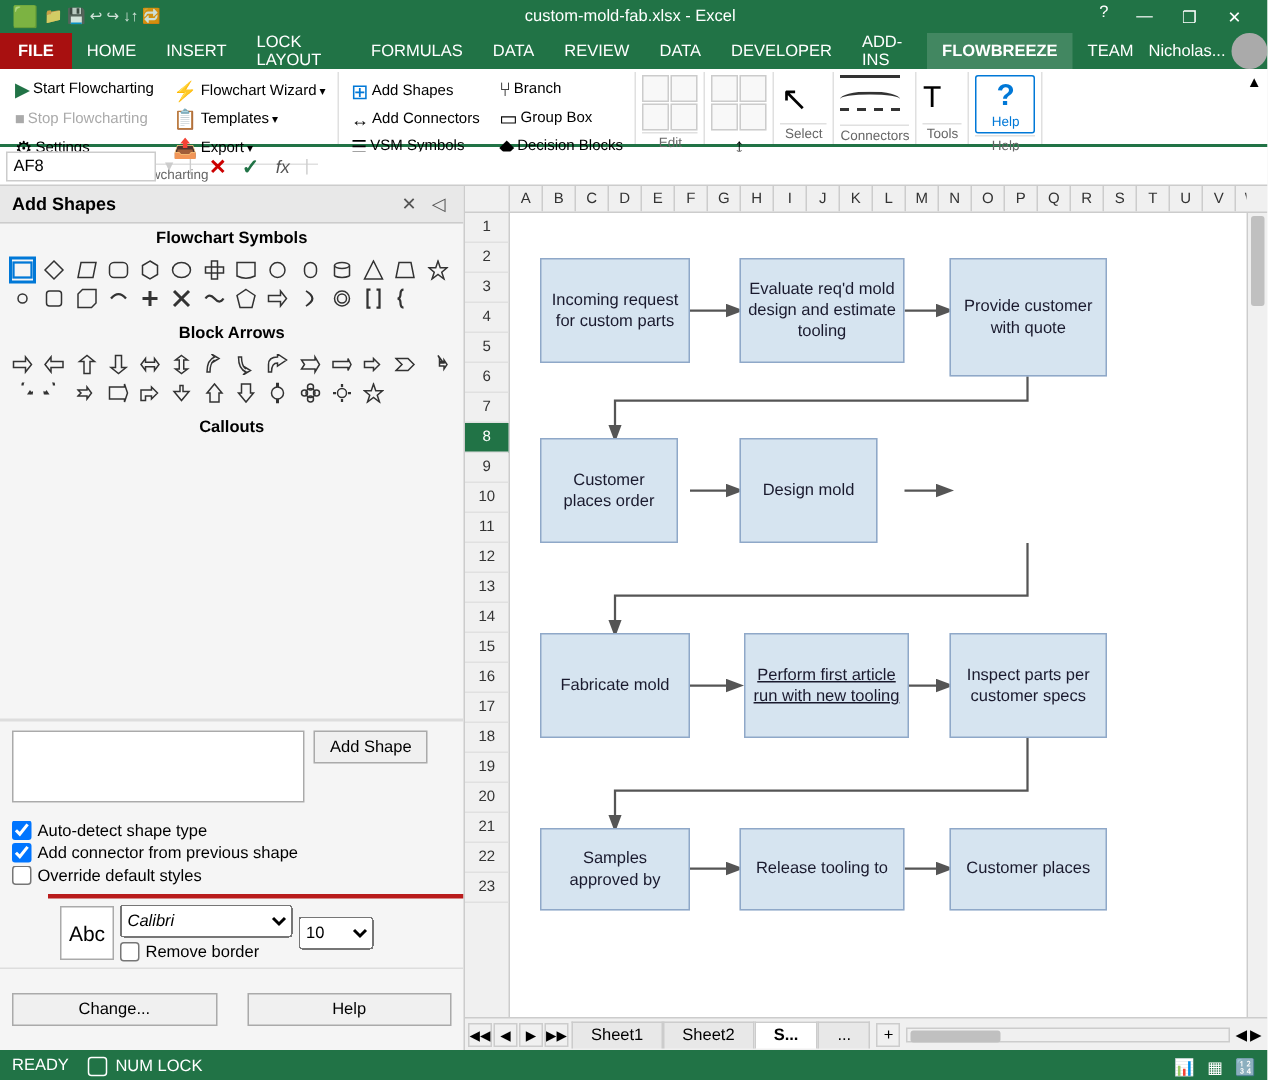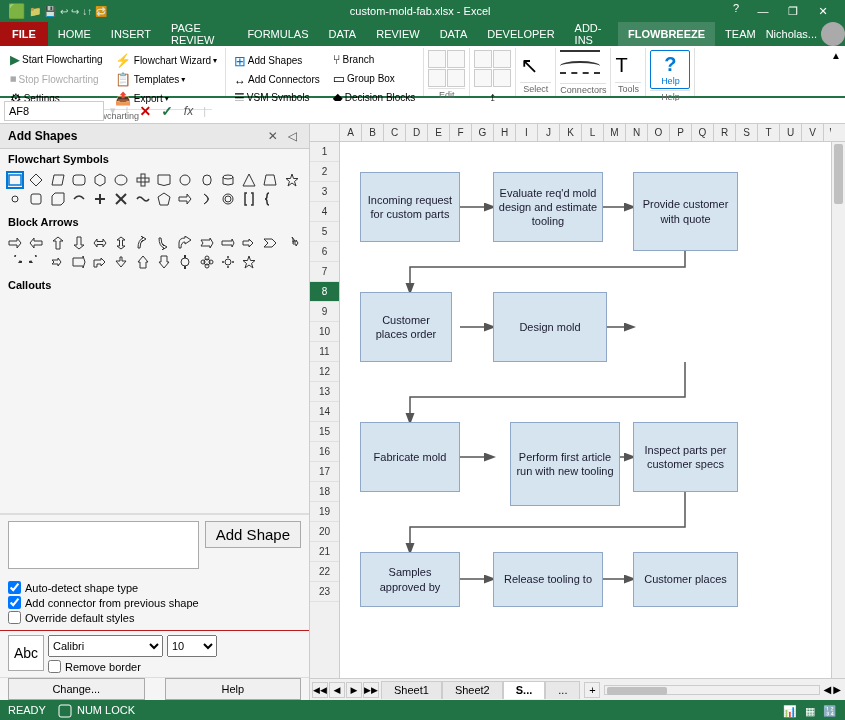--- a/index.html
+++ b/index.html
@@ -95,53 +95,54 @@
     
     .text-area-section { padding: 6px 8px; border-top: 1px solid #ddd; }
     .text-label { font-size: 11px; margin-bottom: 3px; }
     .text-input-row { display: flex; gap: 6px; align-items: flex-start; }
     .text-input { width: 195px; height: 48px; border: 1px solid #aaa; resize: none; font-size: 11px; padding: 3px; }
     .add-shape-btn {
       background: #f0f0f0;
       border: 1px solid #aaa;
       padding: 4px 10px;
       cursor: pointer;
-      font-size: 15px;
+      font-size: 11px;
       white-space: nowrap;
     }
 
     
     .checkboxes-section { padding: 4px 8px; }
     .checkbox-row { display: flex; align-items: center; gap: 4px; font-size: 11px; margin: 2px 0; }
     .checkbox-row input[type=checkbox] { margin: 0; }
 
     
     .font-section {
       padding: 4px 8px;
-      border-top: 1px solid #b91c1c;
+      border-top: 3px solid #b91c1c;
       display: flex;
       gap: 4px;
-      align-items: flex-start;
+      align-items: center;
+      margin-left: 32px;
     }
     .abc-box {
       width: 36px;
       height: 36px;
       border: 1px solid #aaa;
       display: flex;
       align-items: center;
       justify-content: center;
       font-size: 14px;
       background: white;
     }
-    .font-select { width: 115px; height: 22px; font-size: 11px; }
+    .font-select { width: 115px; height: 22px; font-size: 11px; font-style: italic; }
     .size-select { width: 50px; height: 22px; font-size: 11px; }
     .remove-border-row { display: flex; align-items: center; gap: 4px; font-size: 11px; }
 
     
-    .bottom-btns { display: flex; gap: 20px; padding: 0 8px; border-top: 1px solid #ddd; margin-top: auto; justify-content: center; }
+    .bottom-btns { display: flex; gap: 20px; padding: 16px 8px; border-top: 1px solid #ddd; margin-top: auto; justify-content: center; }
     .bottom-btn { flex: 1; padding: 4px; border: 1px solid #aaa; background: #f0f0f0; cursor: pointer; font-size: 11px; }
 
     
     .spreadsheet-area { flex: 1; display: flex; flex-direction: column; overflow: hidden; background: white; }
 
     
     .col-header-row {
       display: flex;
       background: #f0f0f0;
       border-bottom: 1px solid #ccc;
@@ -228,20 +229,21 @@
     .v-scrollbar { width: 14px; background: #f0f0f0; border-left: 1px solid #ccc; display: flex; flex-direction: column; }
     .v-scrollbar-thumb { background: #c0c0c0; margin: 2px; border-radius: 2px; flex: 0 0 60px; cursor: pointer; }
     .v-scrollbar-track { flex: 1; }
 
     
     .panel-scroll-area {
       overflow-y: auto;
       overflow-x: hidden;
       flex: 1;
       position: relative;
+      text-align: center;
     }
     .panel-scroll-area::-webkit-scrollbar { width: 12px; }
     .panel-scroll-area::-webkit-scrollbar-track { background: #e8e8e8; }
     .panel-scroll-area::-webkit-scrollbar-thumb { background: #b0b0b0; }
 
     .shape-svg { width: 14px; height: 14px; }
 
     .user-area {
       display: flex;
       align-items: center;
@@ -280,21 +282,21 @@
     <button class="title-btn">—</button>
     <button class="title-btn">❐</button>
     <button class="title-btn close">✕</button>
   </div>
 </div>
 
 <div style="display:flex; background:#217346; height:24px;">
   <div style="background:#a81010; color:white; font-weight:bold; padding:0 12px; display:flex; align-items:center; font-size:11px; cursor:pointer;">FILE</div>
   <div style="color:white; padding:0 10px; display:flex; align-items:center; font-size:11px; cursor:pointer;">HOME</div>
   <div style="color:white; padding:0 10px; display:flex; align-items:center; font-size:11px; cursor:pointer;">INSERT</div>
-  <div style="color:white; padding:0 10px; display:flex; align-items:center; font-size:11px; cursor:pointer;">PAGE REVIEW</div>
+  <div style="color:white; padding:0 10px; display:flex; align-items:center; font-size:11px; cursor:pointer;">LOCK LAYOUT</div>
   <div style="color:white; padding:0 10px; display:flex; align-items:center; font-size:11px; cursor:pointer;">FORMULAS</div>
   <div style="color:white; padding:0 10px; display:flex; align-items:center; font-size:11px; cursor:pointer;">DATA</div>
   <div style="color:white; padding:0 10px; display:flex; align-items:center; font-size:11px; cursor:pointer;">REVIEW</div>
   <div style="color:white; padding:0 10px; display:flex; align-items:center; font-size:11px; cursor:pointer;">DATA</div>
   <div style="color:white; padding:0 10px; display:flex; align-items:center; font-size:11px; cursor:pointer;">DEVELOPER</div>
   <div style="color:white; padding:0 10px; display:flex; align-items:center; font-size:11px; cursor:pointer;">ADD-INS</div>
   <div style="color:white; padding:0 10px; display:flex; align-items:center; font-size:11px; cursor:pointer; font-weight:bold; background:rgba(255,255,255,0.15);">FLOWBREEZE</div>
   <div style="color:white; padding:0 10px; display:flex; align-items:center; font-size:11px; cursor:pointer;">TEAM</div>
   <div style="flex:1;"></div>
   <div class="user-area">
@@ -922,28 +924,28 @@
           <div class="flow-box" style="left:153px; top:30px; width:110px; height:70px;">
             <span>Evaluate req'd mold design and estimate tooling</span>
           </div>
           <div class="flow-box" style="left:293px; top:30px; width:105px; height:79px;">
             <span>Provide customer with quote</span>
           </div>
 
           <div class="flow-box" style="left:20px; top:150px; width:92px; height:70px;">
             <span>Customer places order</span>
           </div>
-          <div class="flow-box" style="left:153px; top:150px; width:114px; height:70px;">
+          <div class="flow-box" style="left:153px; top:150px; width:92px; height:70px;">
             <span>Design mold</span>
           </div>
 
           <div class="flow-box" style="left:20px; top:280px; width:100px; height:70px;">
             <span>Fabricate mold</span>
           </div>
-          <div class="flow-box" style="left:170px; top:280px; width:110px; height:84px;">
+          <div class="flow-box" style="left:156px; top:280px; width:110px; height:70px;text-decoration:underline;">
             <span>Perform first article run with new tooling</span>
           </div>
           <div class="flow-box" style="left:293px; top:280px; width:105px; height:70px;">
             <span>Inspect parts per customer specs</span>
           </div>
 
           <div class="flow-box" style="left:20px; top:410px; width:100px; height:55px;">
             <span>Samples approved by</span>
           </div>
           <div class="flow-box" style="left:153px; top:410px; width:110px; height:55px;">

